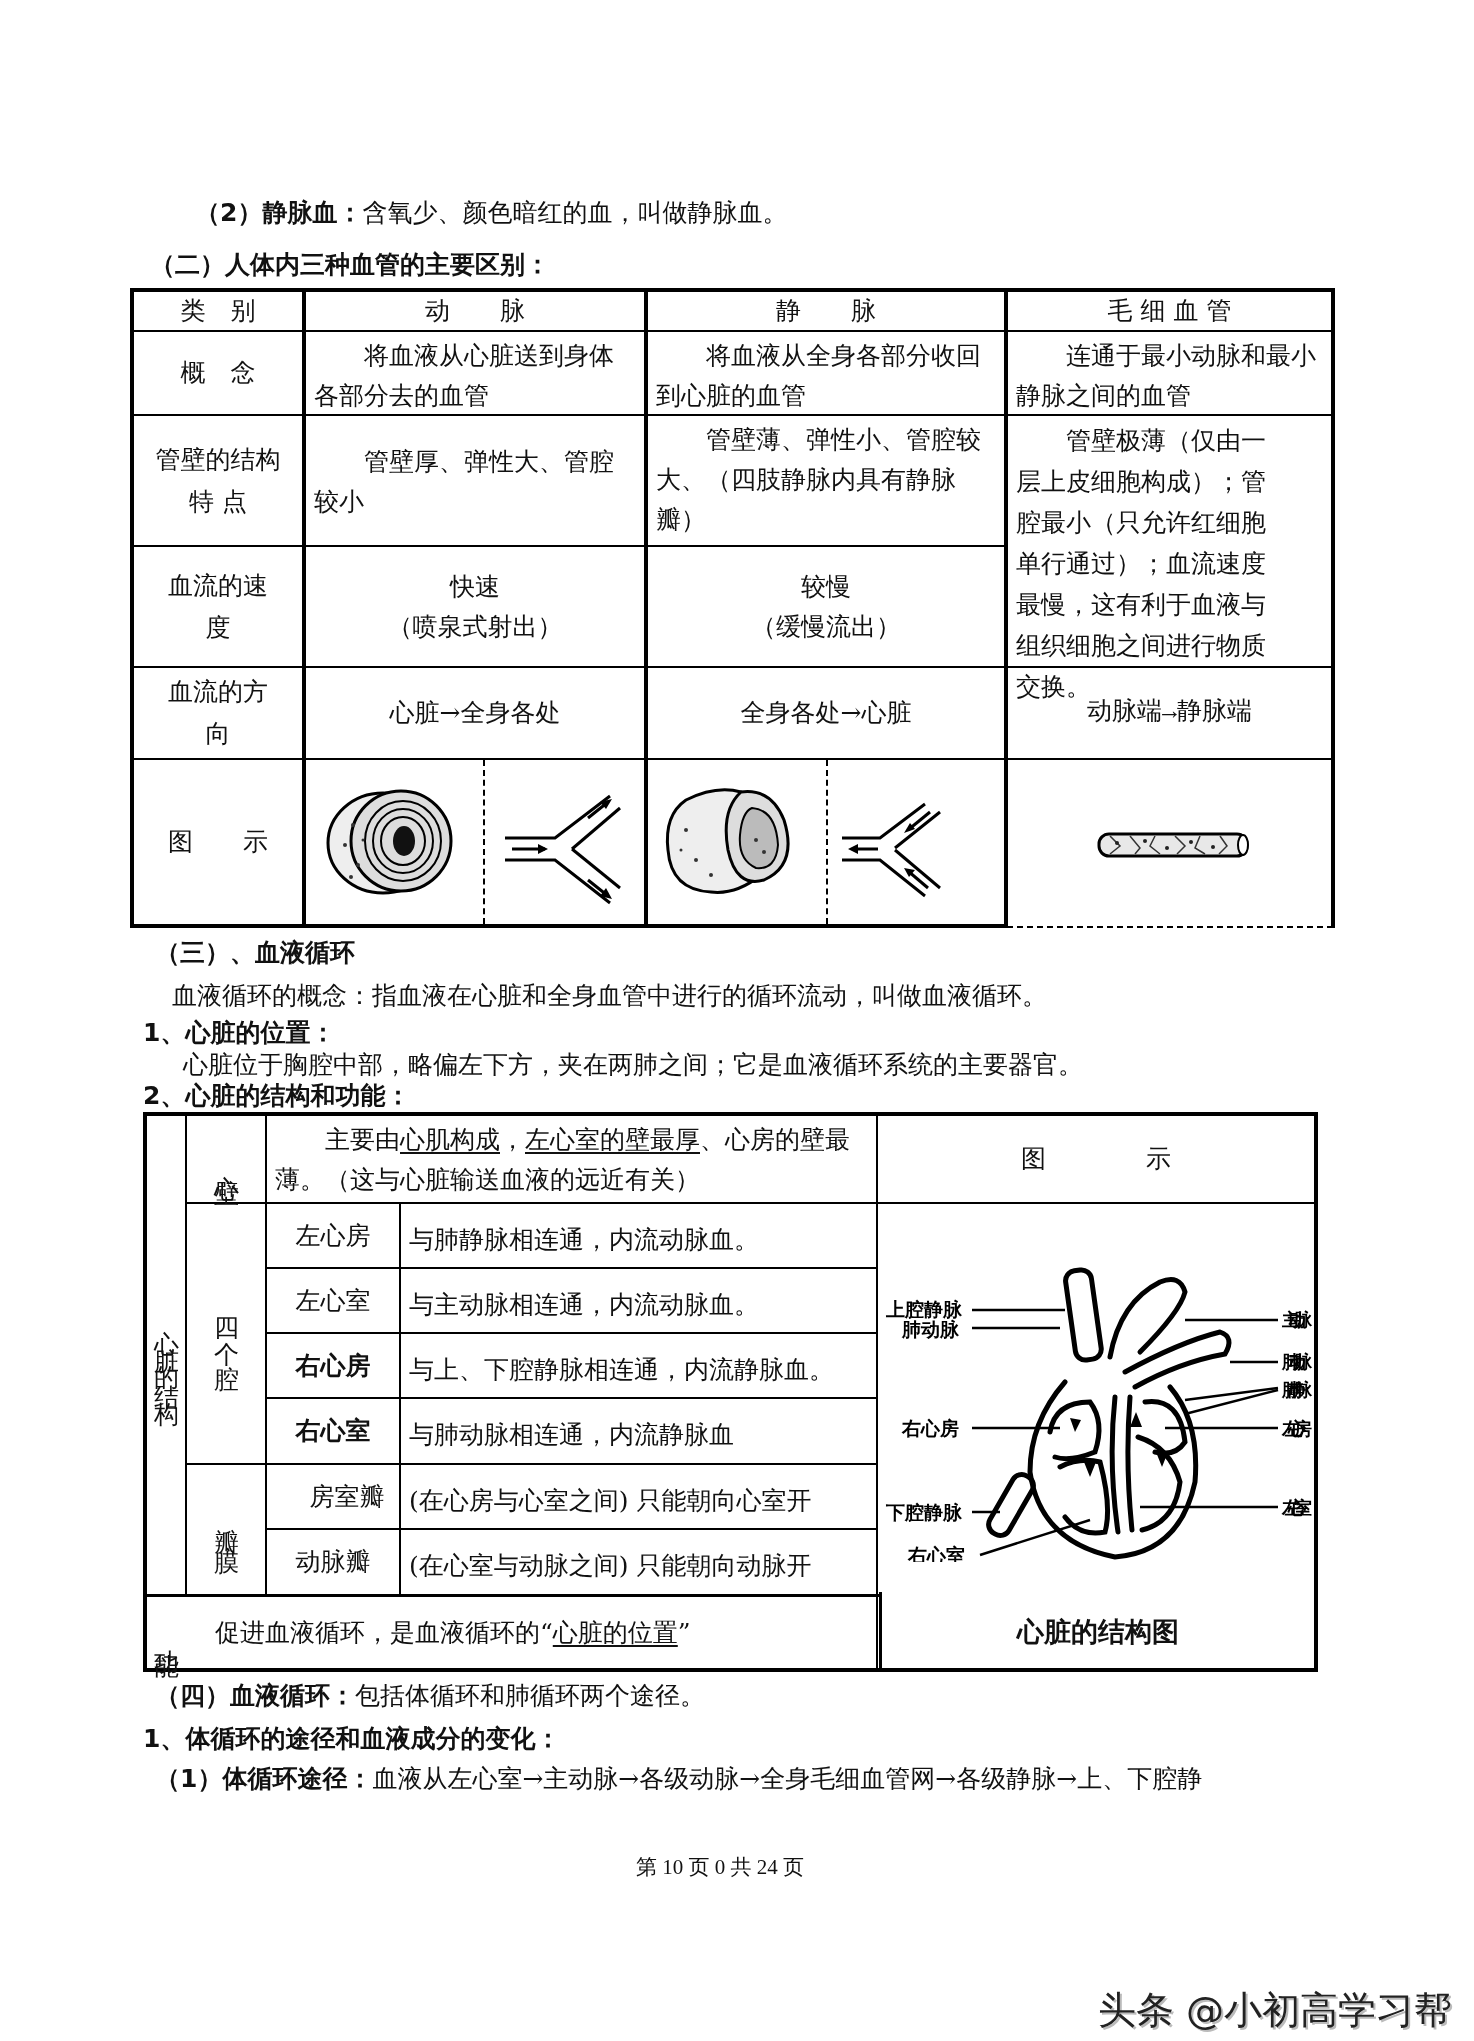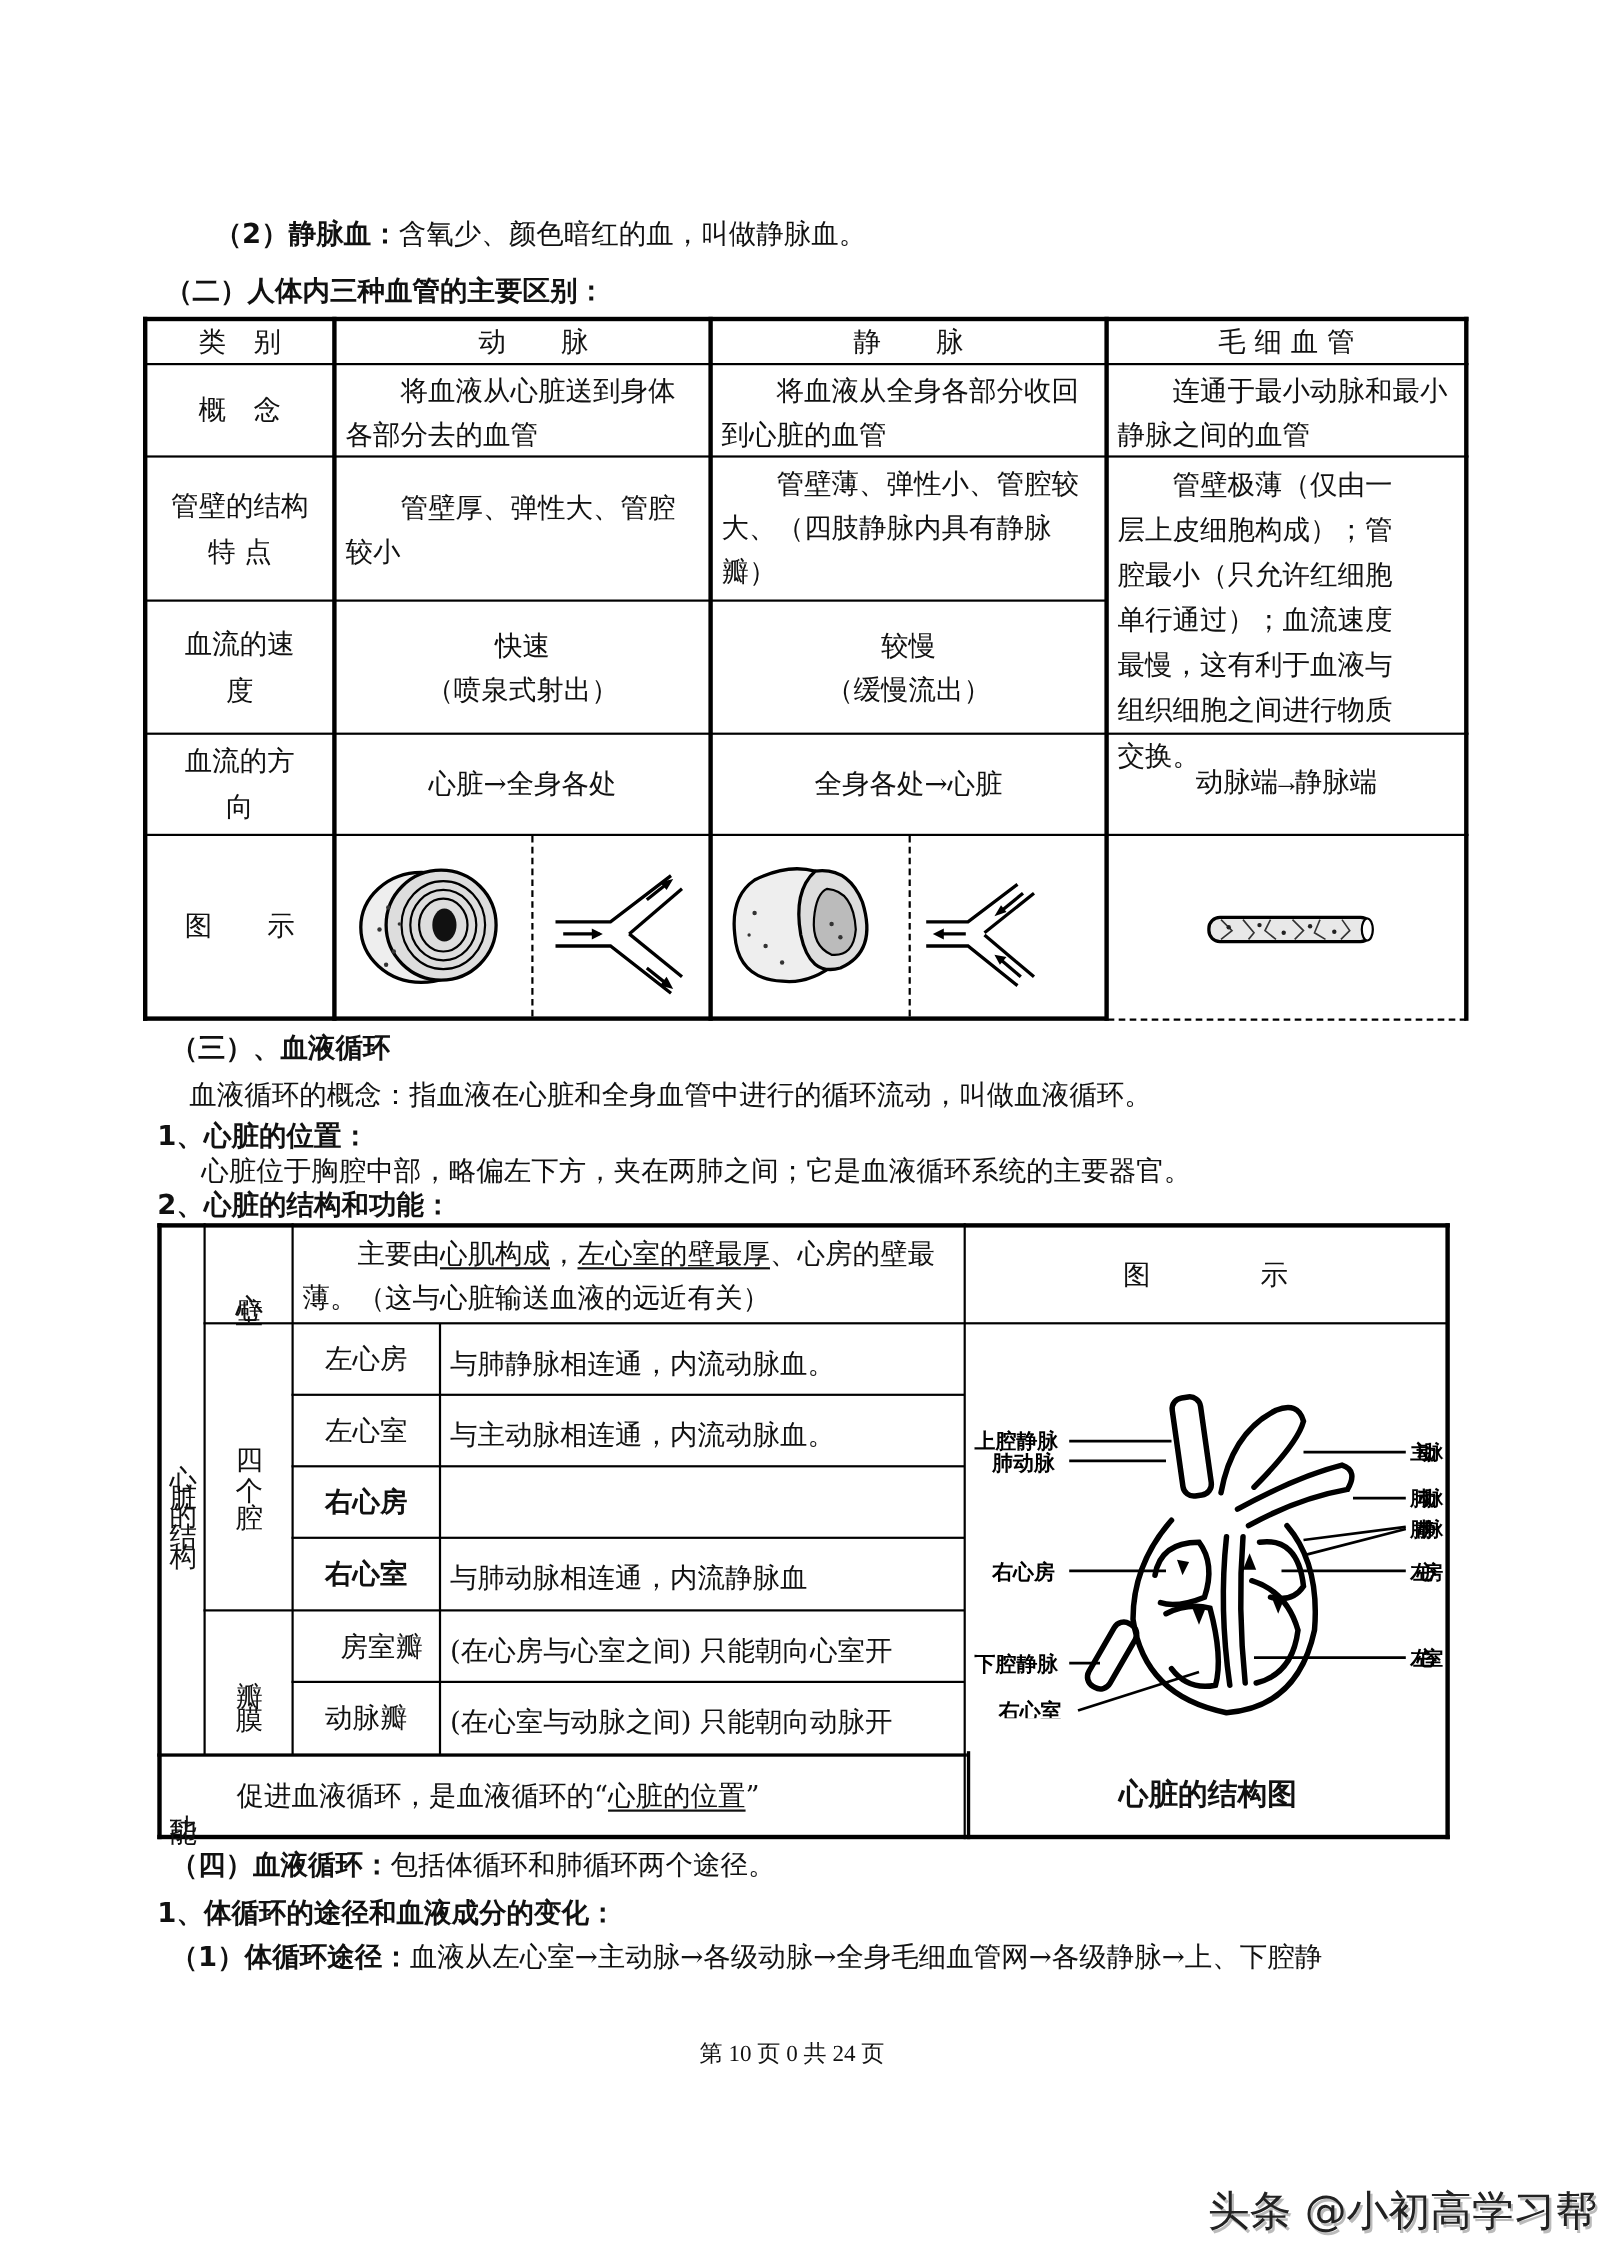--- a/index.html
+++ b/index.html
@@ -47,21 +47,21 @@
   <div class="hl" style="left:0; top:42px; width:1205px; height:2px;"></div>
   <div class="hl" style="left:0; top:126px; width:1205px; height:2px;"></div>
   <div class="hl" style="left:0; top:257px; width:877px; height:2px;"></div>
   <div class="hl" style="left:0; top:378px; width:1205px; height:2px;"></div>
   <div class="hl" style="left:0; top:470px; width:1205px; height:2px;"></div>
 
   <div class="abs" style="left:353px; top:472px; height:164px; border-left:2px dashed #000;"></div>
   <div class="abs" style="left:696px; top:472px; height:164px; border-left:2px dashed #000;"></div>
 
   <div class="cell c-center" style="left:4px; top:4px; width:168px; height:38px;">类　别</div>
-  <div class="cell c-center" style="left:176px; top:4px; width:338px; height:38px;margin-left:10px;">动　　脉</div>
+  <div class="cell c-center" style="left:176px; top:4px; width:338px; height:38px;">动　　脉</div>
   <div class="cell c-center" style="left:518px; top:4px; width:356px; height:38px;">静　　脉</div>
   <div class="cell c-center" style="left:878px; top:4px; width:323px; height:38px;">毛 细 血 管</div>
 
   <div class="cell c-center" style="left:4px; top:44px; width:168px; height:82px;">概　念</div>
   <div class="cell c-text" style="left:176px; top:44px; width:338px; height:82px;">　　将血液从心脏送到身体各部分去的血管</div>
   <div class="cell c-text" style="left:518px; top:44px; width:356px; height:97px;">　　将血液从全身各部分收回到心脏的血管</div>
   <div class="cell c-text" style="left:878px; top:44px; width:323px; height:82px;">　　连通于最小动脉和最小静脉之间的血管</div>
 
   <div class="cell c-center" style="left:24px; top:128px; width:128px; height:129px; line-height:42px;">管壁的结构 特 点</div>
   <div class="cell c-text" style="left:176px; top:150px; width:338px; height:107px;">　　管壁厚、弹性大、管腔较小</div>
@@ -191,20 +191,21 @@
 
   <div class="cell c-center vt" style="left:44px; top:4px; width:78px; height:86px; letter-spacing:4px;">心壁</div>
   <div class="cell c-text" style="left:124px; top:4px; width:609px; height:86px; line-height:40px; padding-top:4px;"><span>　　主要由</span><span class="u">心肌构成</span><span>，</span><span class="u">左心室的壁最厚</span><span>、心房的壁最薄。（这与心脏输送血液的远近有关）</span></div>
 
   <div class="cell c-center vt" style="left:44px; top:92px; width:78px; height:259px; letter-spacing:24px;">四个腔</div>
   <div class="cell c-center" style="left:124px; top:92px; width:132px; height:63px;">左心房</div>
   <div class="cell c-text" style="left:258px; top:104px; width:475px; height:51px;">与肺静脉相连通，内流动脉血。</div>
   <div class="cell c-center" style="left:124px; top:157px; width:132px; height:63px;">左心室</div>
   <div class="cell c-text" style="left:258px; top:169px; width:475px; height:51px;">与主动脉相连通，内流动脉血。</div>
   <div class="cell c-center b" style="left:124px; top:222px; width:132px; height:63px;">右心房</div>
+  <div class="cell c-text" style="left:258px; top:234px; width:475px; height:51px;">与上、下腔静脉相连通，内流静脉血。</div>
   <div class="cell c-center b" style="left:124px; top:287px; width:132px; height:64px;">右心室</div>
   <div class="cell c-text" style="left:258px; top:299px; width:475px; height:52px;">与肺动脉相连通，内流静脉血</div>
 
   <div class="cell c-center vt" style="left:44px; top:353px; width:78px; height:129px; letter-spacing:22px;">瓣膜</div>
   <div class="cell c-center" style="left:124px; top:353px; width:120px; height:63px;margin-left:20px;">房室瓣</div>
   <div class="cell c-text" style="left:258px; top:365px; width:475px; height:51px;">(在心房与心室之间) 只能朝向心室开</div>
   <div class="cell c-center" style="left:124px; top:418px; width:132px; height:64px;">动脉瓣</div>
   <div class="cell c-text" style="left:258px; top:430px; width:475px; height:52px;">(在心室与动脉之间) 只能朝向动脉开</div>
 
   <div class="cell c-center vt" style="left:4px; top:485px; width:38px; height:71px; letter-spacing:4px;">功能</div>

